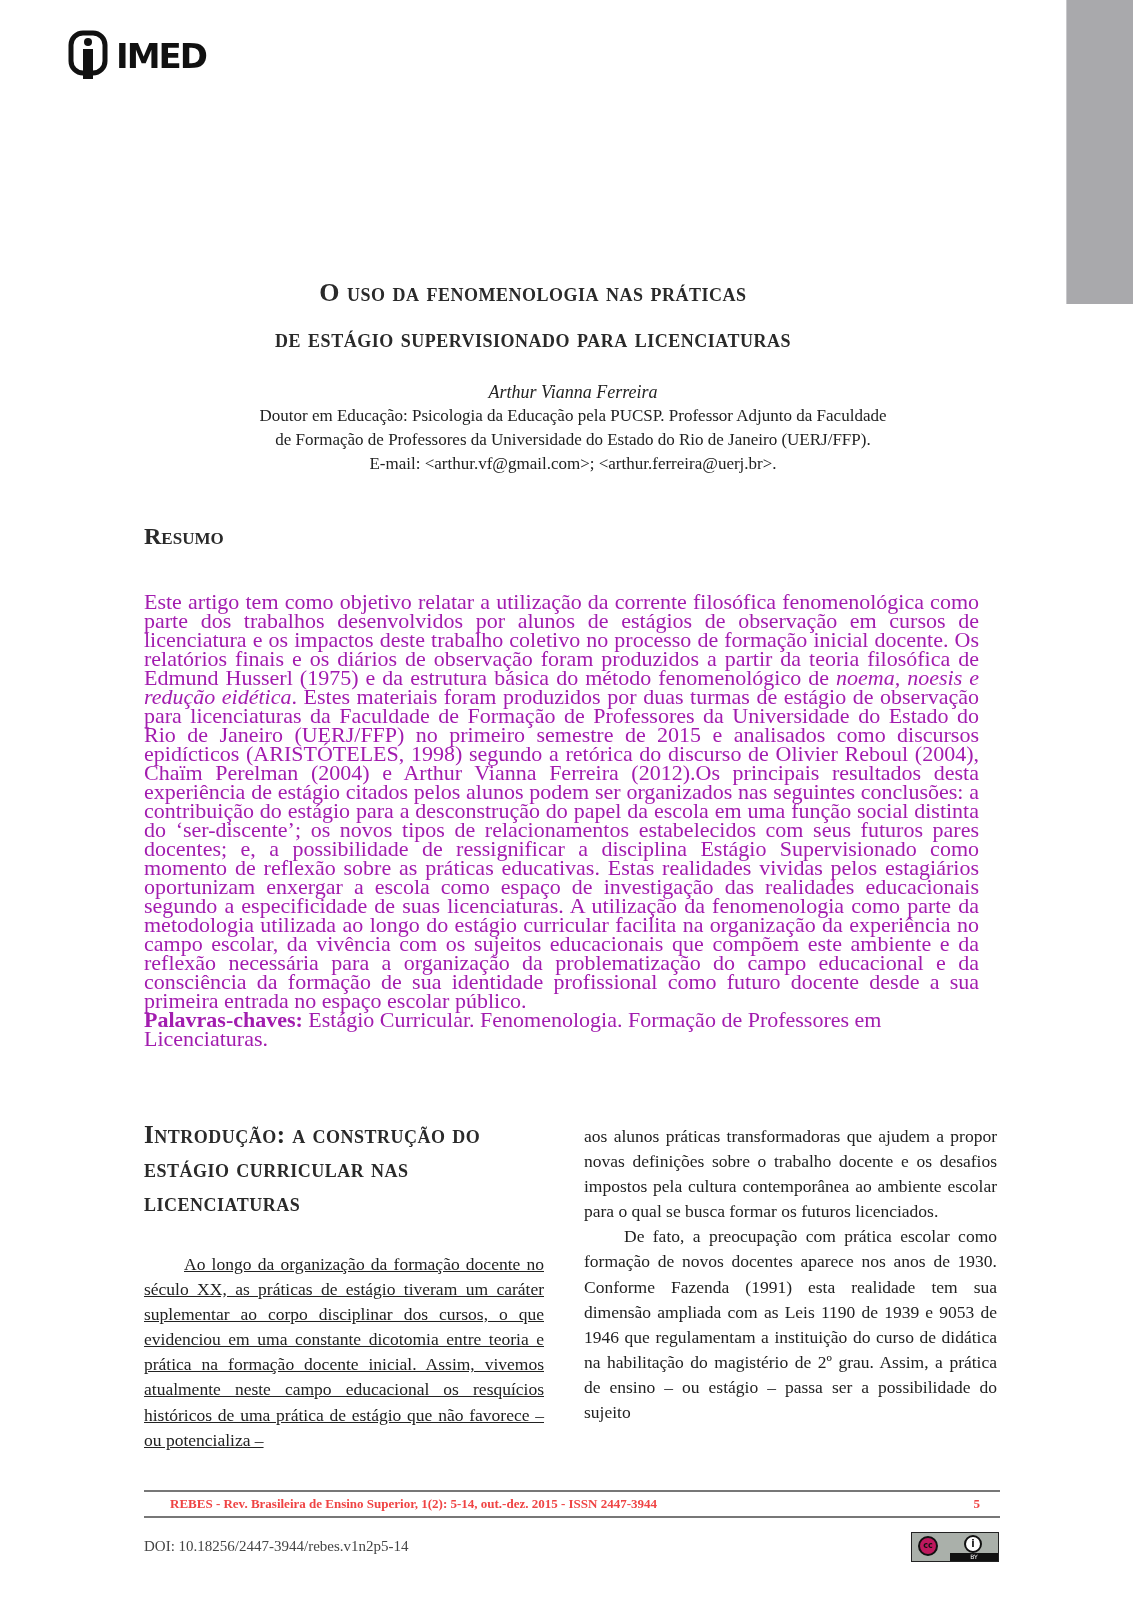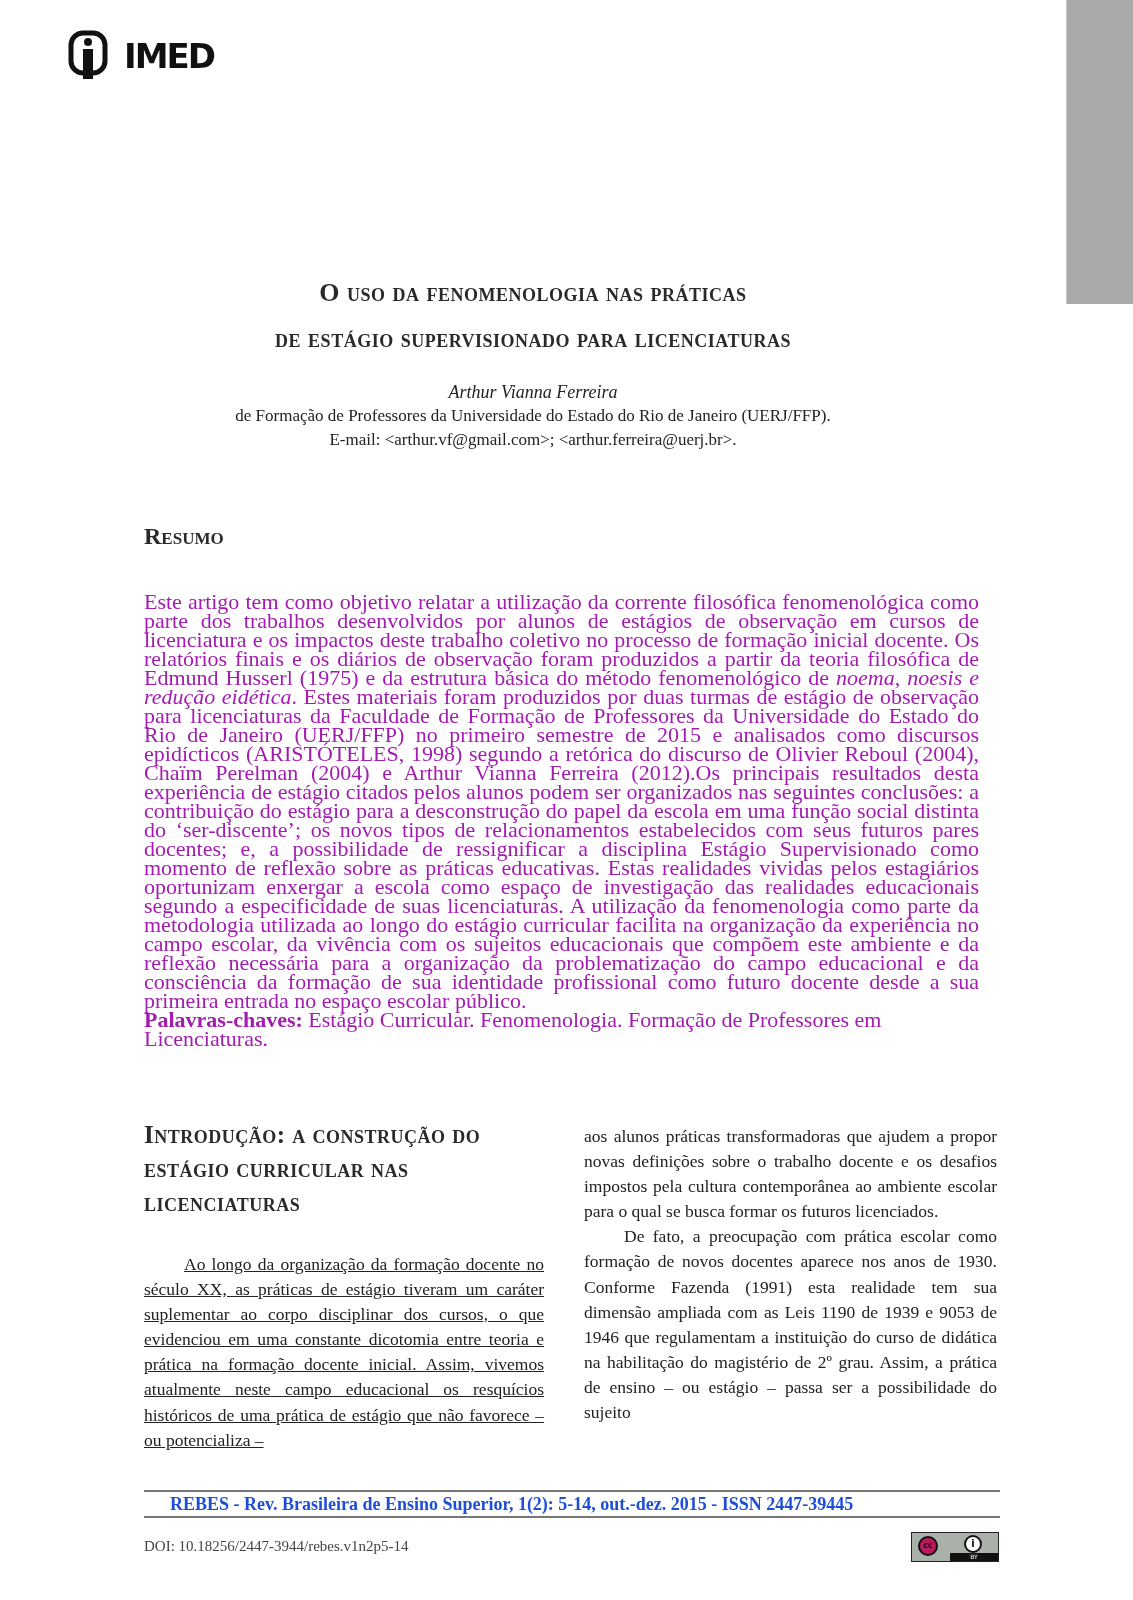--- a/index.html
+++ b/index.html
@@ -2,42 +2,42 @@
 <html><head>
 <meta charset="utf-8">
 <style>
   html, body { margin: 0; padding: 0; }
   body {
     width: 1133px; height: 1600px; position: relative; overflow: hidden;
     background: #ffffff; color: #222;
     font-family: "Liberation Serif", "DejaVu Serif", serif;
   }
   .side-tab { position: absolute; left: 1066px; top: 0; width: 67px; height: 304px; background: #a9a9ac; border-left: 1px solid #c8c8cb; }
-  .logo { position: absolute; left: 68px; top: 30px; display: flex; align-items: center; gap: 16px; }
+  .logo { position: absolute; left: 68px; top: 30px; display: flex; align-items: center; gap: 8px; }
   .logo svg { display: block; }
   .logo-text { font-family: "DejaVu Sans", sans-serif; font-weight: bold; font-size: 34px; letter-spacing: -2px; color: #111; line-height: 1; }
   .title { position: absolute; left: 0; top: 270px; width: 1066px; text-align: center; font-weight: bold; color: #2a2a2a; font-size: 26px; letter-spacing: 0.5px; line-height: 46px; font-variant: small-caps; }
   .title .line { display: block; }
-  .author-block { position: absolute; left: 0; top: 380px; width: 1066px; text-align: center; font-size: 17px; line-height: 24px; color: #222; }
+  .author-block { position: absolute; left: 0; top: 380px; width: 1066px; text-align: center; font-size: 17px; line-height: 24px; color: #222; padding-left: 40px; }
   .author-name { font-style: italic; font-size: 18px; }
   .section-heading { font-weight: bold; font-variant: small-caps; color: #2a2a2a; }
   .resumo-heading { position: absolute; left: 144px; top: 523px; font-size: 24px; }
   .abstract { position: absolute; left: 144px; top: 592px; width: 835px; font-size: 22px; line-height: 19px; text-align: justify; color: #a21caf; }
   .abstract em { font-style: italic; }
   .keywords { display: block; text-align: left; }
   .keywords b { font-weight: bold; }
   .col-left { position: absolute; left: 144px; top: 1118px; width: 400px; }
   .col-right { position: absolute; left: 584px; top: 1124px; width: 413px; }
   .intro-heading { font-size: 25px; line-height: 34px; letter-spacing: 0.5px; }
   .body-text { font-size: 17.5px; line-height: 25.1px; text-align: justify; color: #222; margin: 0; }
   .indent { text-indent: 40px; }
   .col-left .body-text { margin-top: 32px; text-decoration: underline; }
   .footer-rule-top { position: absolute; left: 144px; top: 1490px; width: 856px; height: 2px; background: #777; }
   .footer-rule-bottom { position: absolute; left: 144px; top: 1516px; width: 856px; height: 2px; background: #777; }
-  .footer-journal { position: absolute; left: 170px; top: 1492px; width: 830px; font-size: 18px; font-weight: bold; line-height: 24px; color: #1d4ed8; display: flex; }
+  .footer-journal { position: absolute; left: 170px; top: 1492px; width: 830px; font-size: 13px; font-weight: bold; line-height: 24px; color: #ef4444; display: flex; justify-content: space-between; }
   .footer-journal .page-num { margin-right: 20px; }
   .doi { position: absolute; left: 144px; top: 1538px; font-size: 15px; color: #444; }
   .cc-badge { position: absolute; left: 911px; top: 1532px; width: 88px; height: 30px; background: #aab0aa; border: 1px solid #222; box-sizing: border-box; }
   .cc-badge .cc { position: absolute; left: 6px; top: 3px; width: 20px; height: 20px; border-radius: 50%; background: #be185d; border: 2px solid #111; box-sizing: border-box; font-family: "DejaVu Sans", sans-serif; font-weight: bold; font-size: 8px; line-height: 16px; text-align: center; color: #111; }
   .cc-badge .by-icon { position: absolute; left: 52px; top: 2px; width: 18px; height: 18px; border-radius: 50%; background: #fff; border: 2px solid #111; box-sizing: border-box; font-family: "DejaVu Sans", sans-serif; font-weight: bold; font-size: 10px; line-height: 14px; text-align: center; color: #111; }
   .cc-badge .by-bar { position: absolute; left: 38px; bottom: 0; width: 48px; height: 8px; background: #111; color: #fff; font-family: "DejaVu Sans", sans-serif; font-size: 6px; line-height: 8px; text-align: center; }
 </style>
 </head>
 <body>
 
@@ -52,20 +52,21 @@
   <span class="logo-text">IMED</span>
 </div>
 
 <div class="title">
   <span class="line">O uso da fenomenologia nas práticas</span>
   <span class="line">de estágio supervisionado para licenciaturas</span>
 </div>
 
 <div class="author-block">
   <div class="author-name">Arthur Vianna Ferreira</div>
+  <div>Doutor em Educação: Psicologia da Educação pela PUCSP. Professor Adjunto da Faculdade</div>
   <div>de Formação de Professores da Universidade do Estado do Rio de Janeiro (UERJ/FFP).</div>
   <div>E-mail: &lt;arthur.vf@gmail.com&gt;; &lt;arthur.ferreira@uerj.br&gt;.</div>
 </div>
 
 <div class="section-heading resumo-heading">Resumo</div>
 
 <div class="abstract">
   <span>Este artigo tem como objetivo relatar a utilização da corrente filosófica fenomenológica como parte dos trabalhos desenvolvidos por alunos de estágios de observação em cursos de licenciatura e os impactos deste trabalho coletivo no processo de formação inicial docente. Os relatórios finais e os diários de observação foram produzidos a partir da teoria filosófica de Edmund Husserl (1975) e da estrutura básica do método fenomenológico de </span><em>noema, noesis e redução eidética</em><span>. Estes materiais foram produzidos por duas turmas de estágio de observação para licenciaturas da Faculdade de Formação de Professores da Universidade do Estado do Rio de Janeiro (UERJ/FFP) no primeiro semestre de 2015 e analisados como discursos epidícticos (ARISTÓTELES, 1998) segundo a retórica do discurso de Olivier Reboul (2004), Chaïm Perelman (2004) e Arthur Vianna Ferreira (2012).Os principais resultados desta experiência de estágio citados pelos alunos podem ser organizados nas seguintes conclusões: a contribuição do estágio para a desconstrução do papel da escola em uma função social distinta do ‘ser-discente’; os novos tipos de relacionamentos estabelecidos com seus futuros pares docentes; e, a possibilidade de ressignificar a disciplina Estágio Supervisionado como momento de reflexão sobre as práticas educativas. Estas realidades vividas pelos estagiários oportunizam enxergar a escola como espaço de investigação das realidades educacionais segundo a especificidade de suas licenciaturas. A utilização da fenomenologia como parte da metodologia utilizada ao longo do estágio curricular facilita na organização da experiência no campo escolar, da vivência com os sujeitos educacionais que compõem este ambiente e da reflexão necessária para a organização da problematização do campo educacional e da consciência da formação de sua identidade profissional como futuro docente desde a sua primeira entrada no espaço escolar público.</span>
   <span class="keywords"><b>Palavras-chaves:</b><span> Estágio Curricular. Fenomenologia. Formação de Professores em Licenciaturas.</span></span>
 </div>

